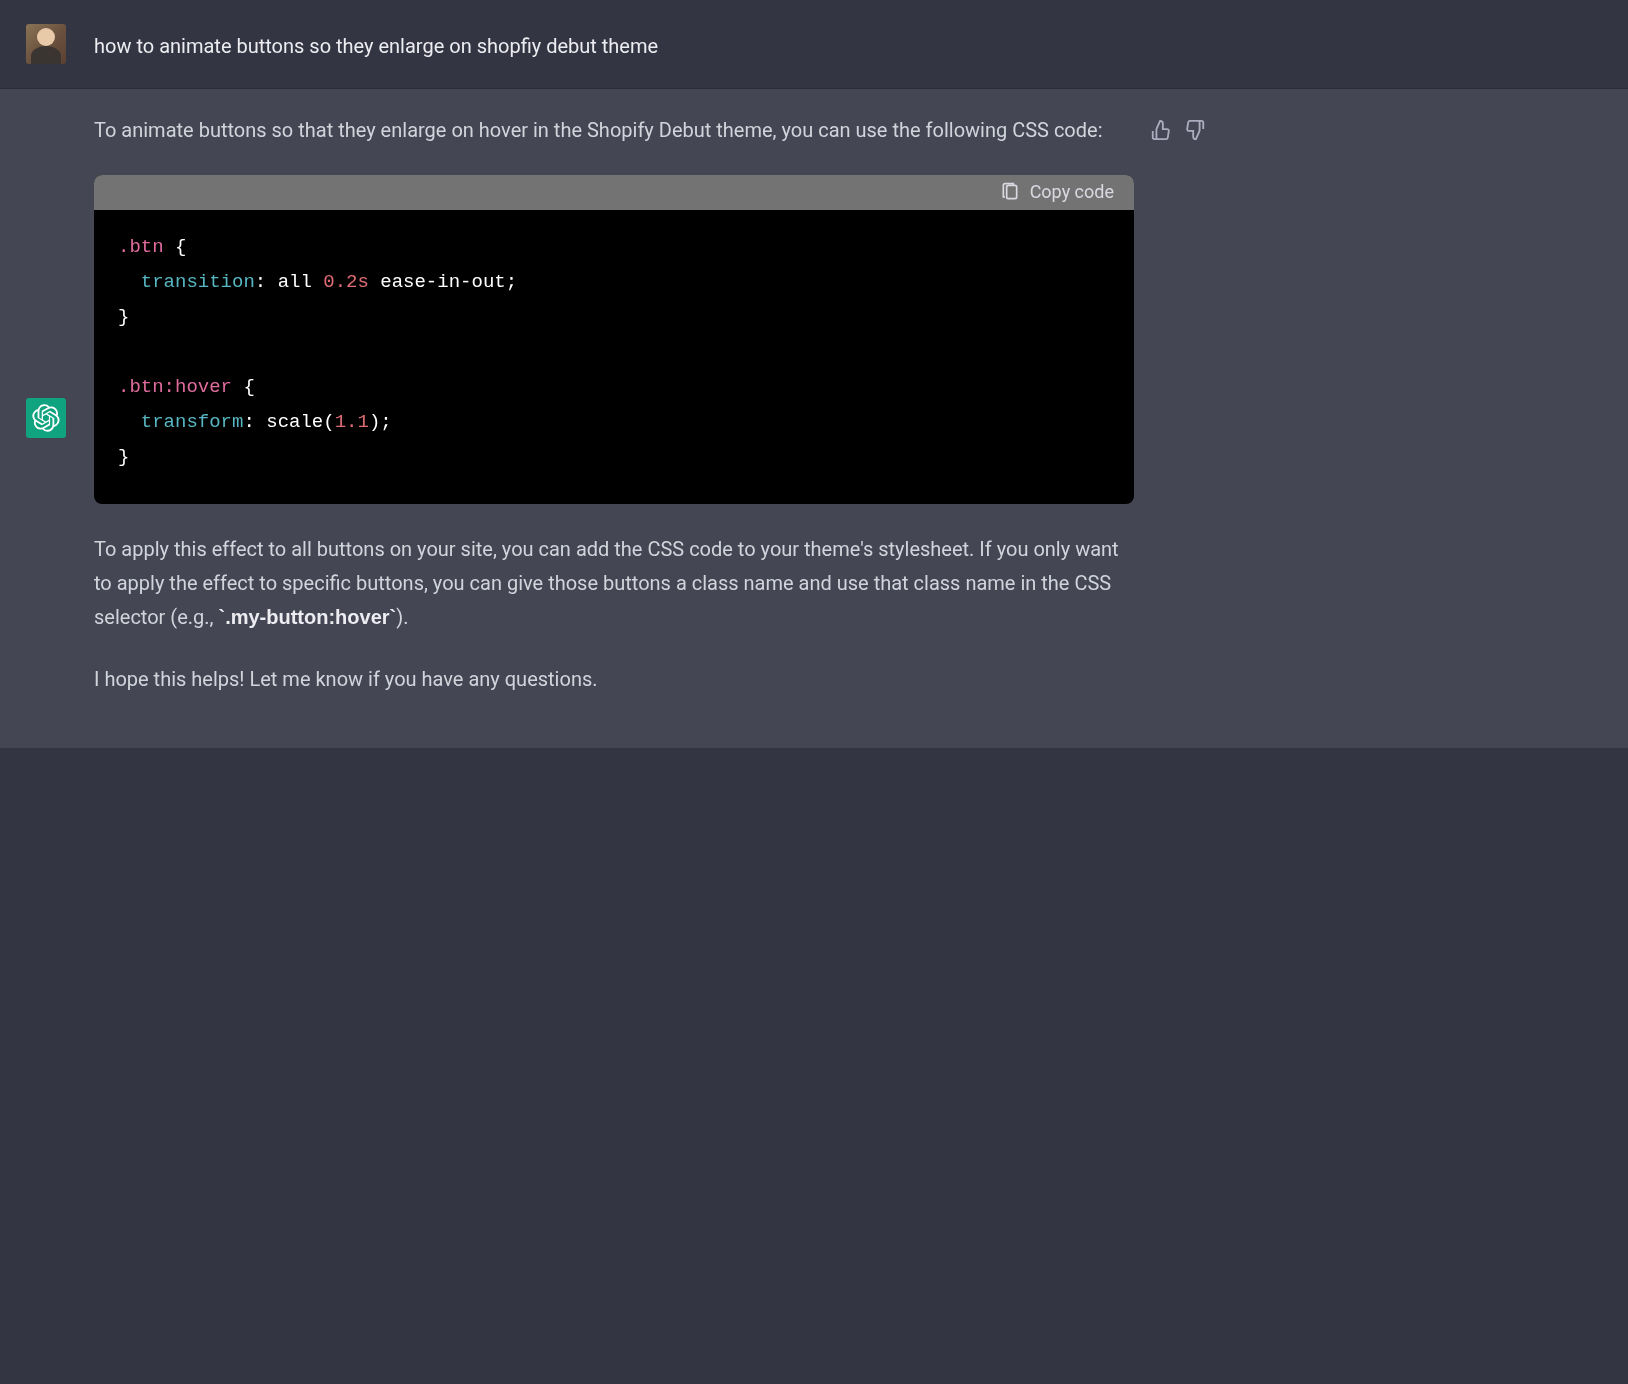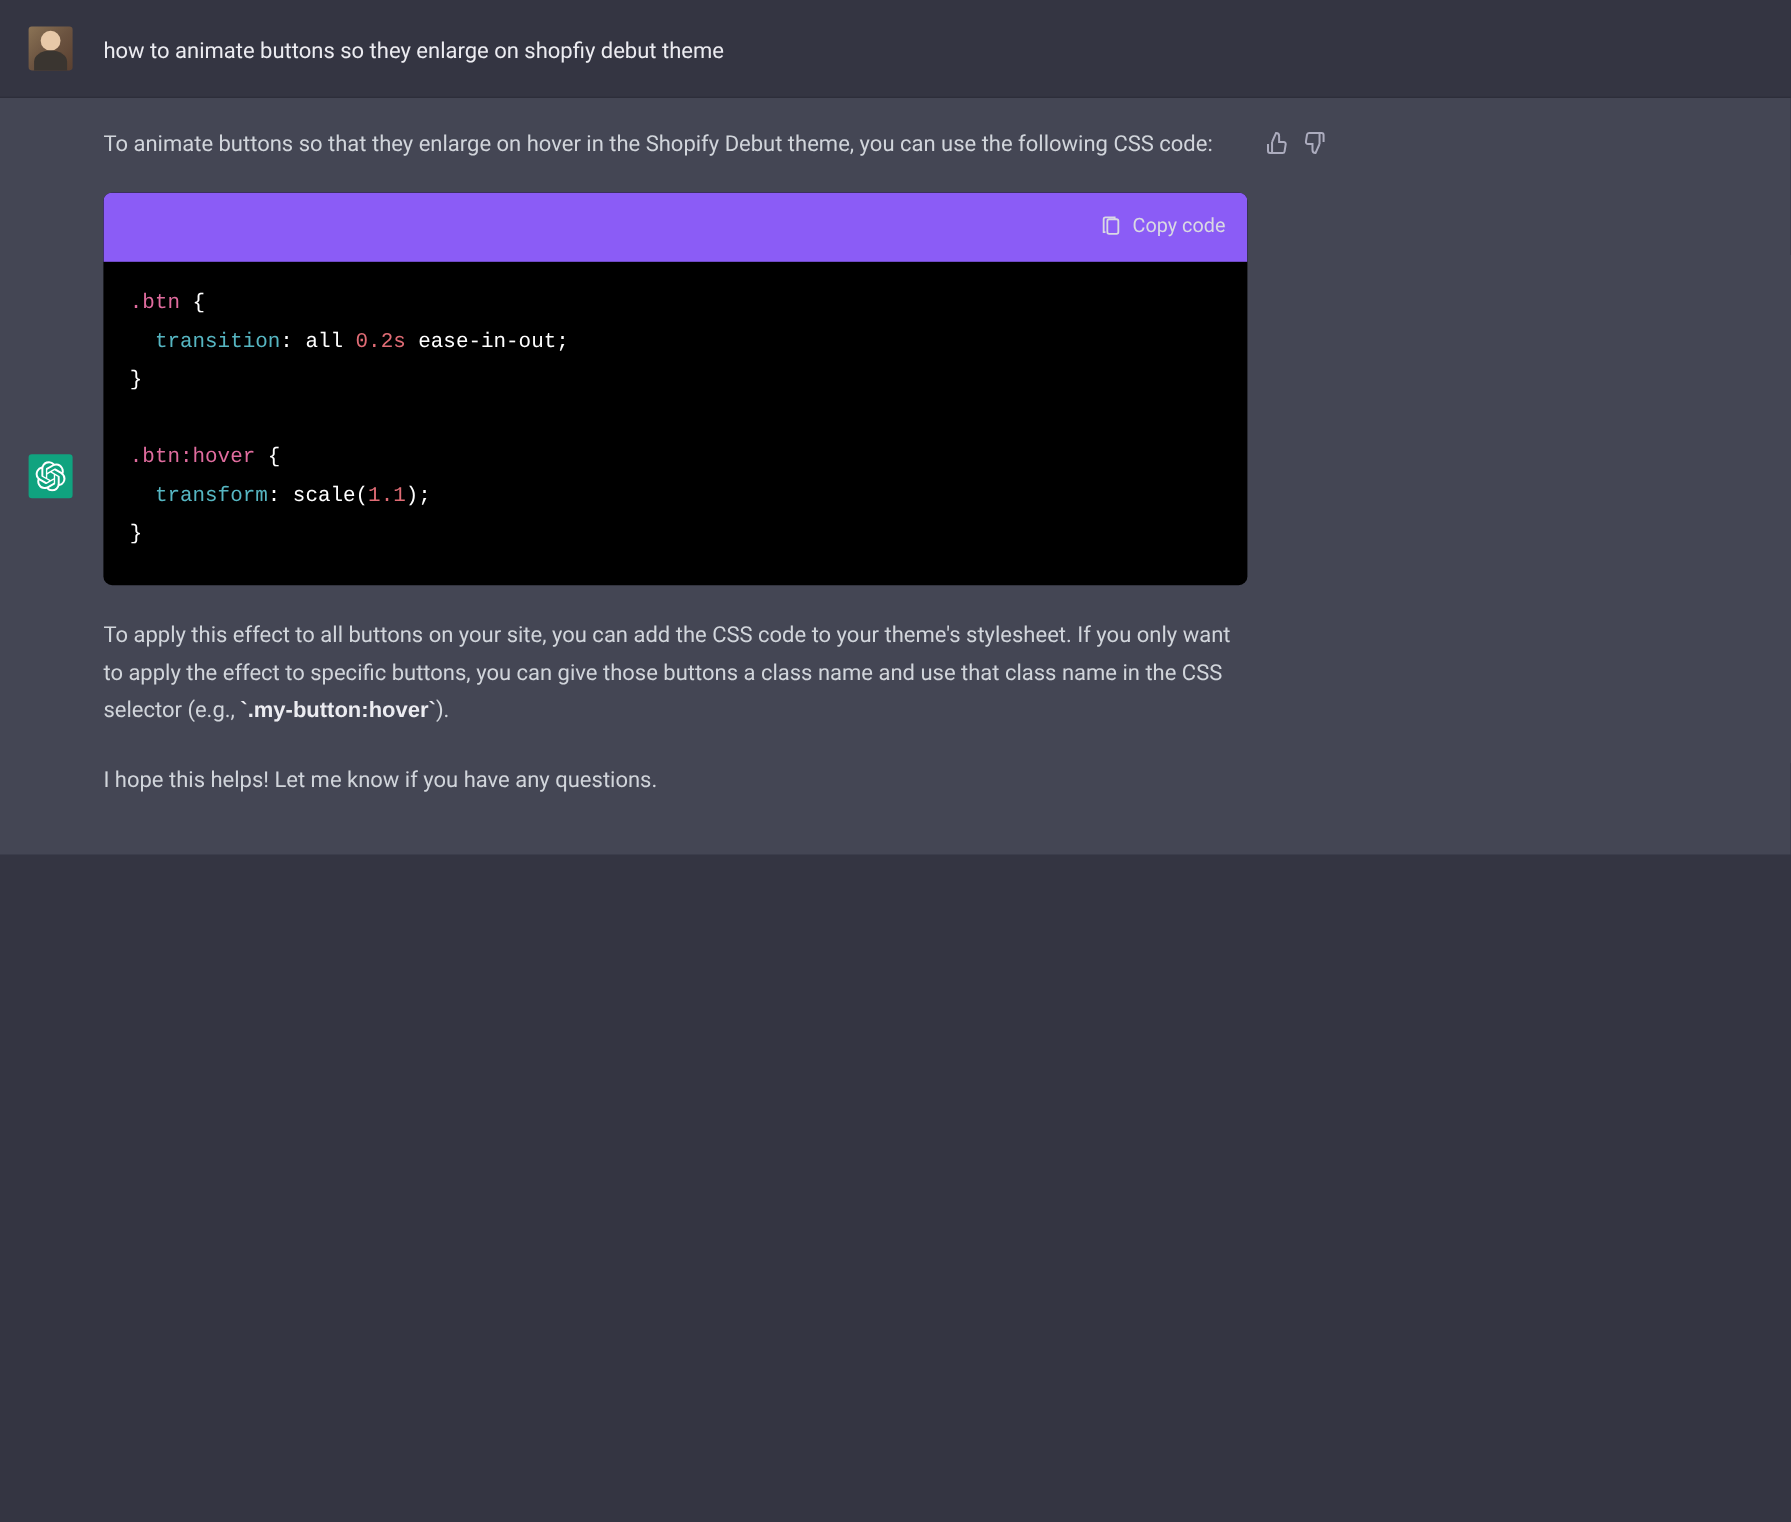--- a/index.html
+++ b/index.html
@@ -86,22 +86,22 @@
     .assistant-text p {
       margin-bottom: 28px;
     }
     .code-block {
       background: #000;
       border-radius: 8px;
       margin-bottom: 28px;
       overflow: hidden;
     }
     .code-header {
-      background: #8b5cf6;
-      padding: 16px 20px;
+      background: #737373;
+      padding: 2px 20px;
       display: flex;
       justify-content: flex-end;
       align-items: center;
       gap: 10px;
     }
     .copy-btn {
       display: flex;
       align-items: center;
       gap: 10px;
       color: #d9d9e3;

